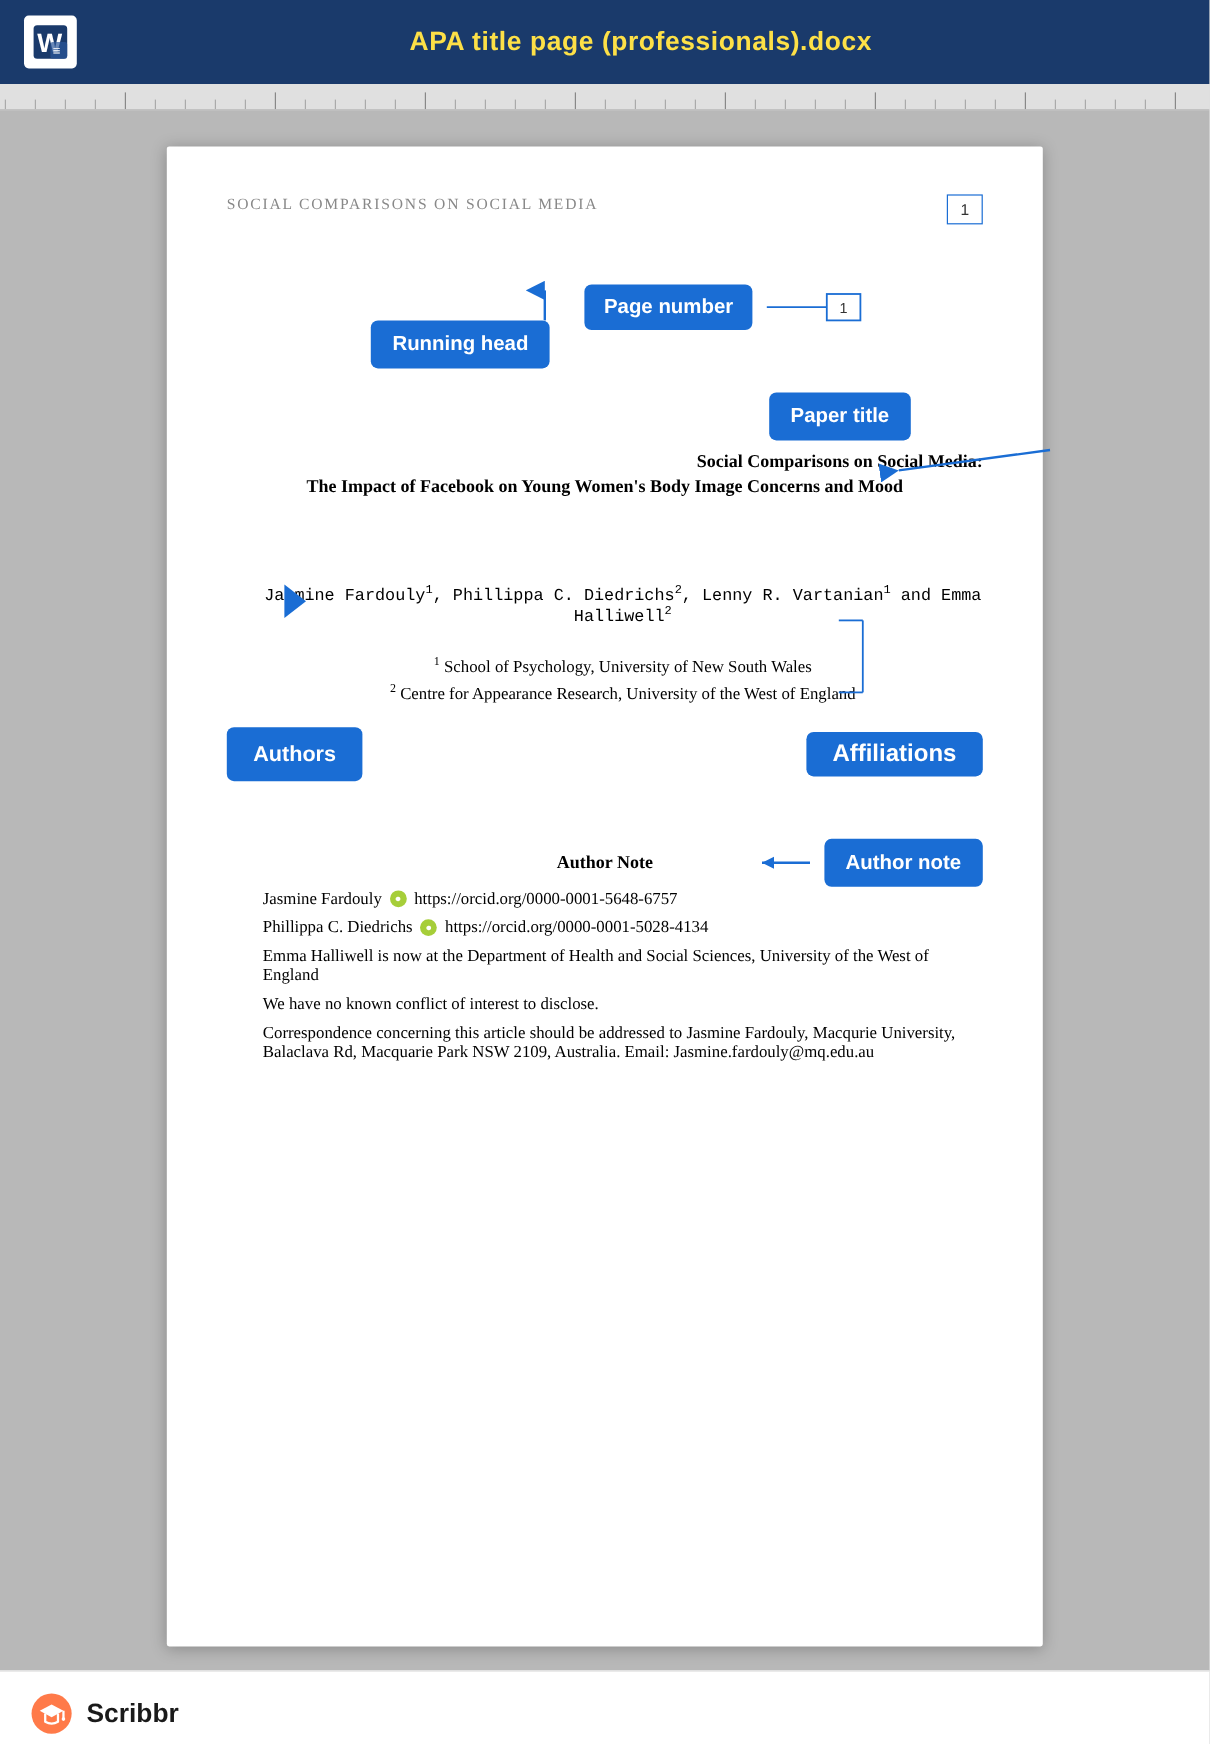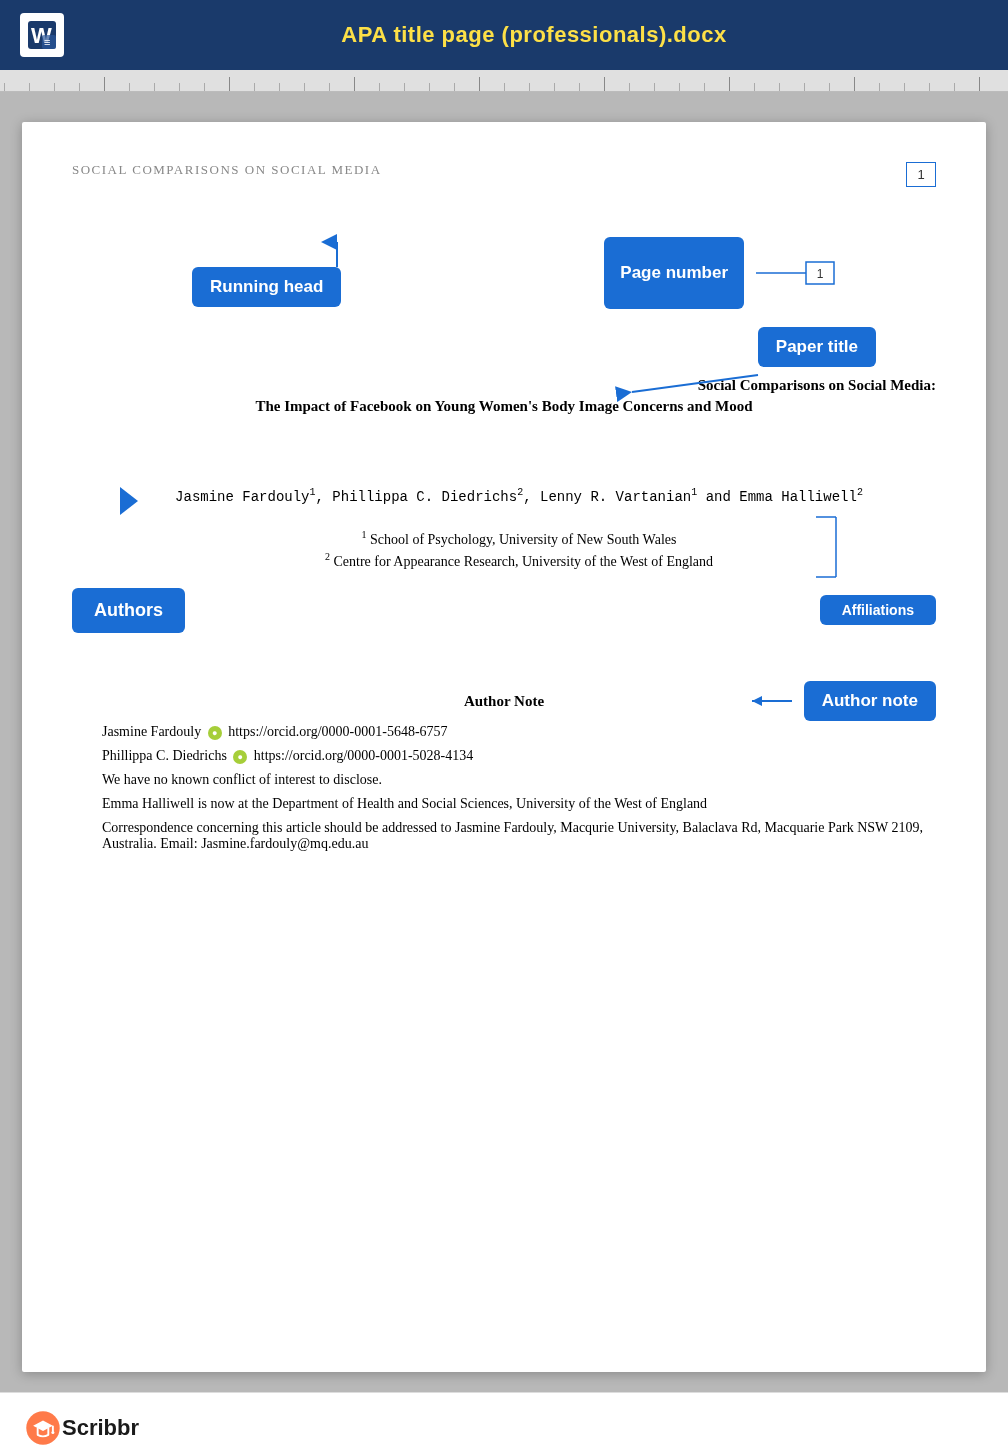--- a/index.html
+++ b/index.html
@@ -74,21 +74,21 @@
       flex: 1;
       background: #b8b8b8;
       display: flex;
       justify-content: center;
       padding: 30px 20px 20px 20px;
     }
 
     
     .document-page {
       background: #fff;
-      width: 964px;
+      width: 730px;
       min-height: 1250px;
       box-shadow: 0 2px 12px rgba(0,0,0,0.25);
       border-radius: 2px;
       padding: 40px 50px 50px 50px;
       position: relative;
       overflow: visible;
     }
 
     
     .label-box {
@@ -201,20 +201,21 @@
       background: #fff;
       padding: 16px 24px;
       display: flex;
       align-items: center;
       gap: 12px;
       border-top: 1px solid #ddd;
     }
     .scribbr-logo {
       display: flex;
       align-items: center;
+      gap: 10px;
       justify-content: center;
     }
     .scribbr-icon {
       width: 38px;
       height: 38px;
     }
     .scribbr-text {
       font-size: 22px;
       font-weight: bold;
       color: #1a1a1a;
@@ -307,21 +308,21 @@
             <marker id="arrowLeft" markerWidth="8" markerHeight="8" refX="0" refY="4" orient="auto">
               <polygon points="0,4 8,0 8,8" fill="#1a6dd4"></polygon>
             </marker>
             <marker id="arrowRight" markerWidth="8" markerHeight="8" refX="8" refY="4" orient="auto">
               <polygon points="8,4 0,0 0,8" fill="#1a6dd4"></polygon>
             </marker>
           </defs>
         </svg>
 
         <div style="position:absolute; right: 120px; top: 0px; display:flex; align-items:center; gap:12px;">
-          <div class="label-box" style="font-size:17px; padding:26px 16px;">Page number</div>
+          <div class="label-box" style="font-size:17px; padding:9px 16px;">Page number</div>
 
           <svg style="width:60px; height:30px; overflow:visible;">
             <line x1="0" y1="15" x2="50" y2="15" stroke="#1a6dd4" stroke-width="1.5"></line>
             <rect x="50" y="4" width="28" height="22" fill="white" stroke="#1a6dd4" stroke-width="1.5"></rect>
             <text x="64" y="20" font-size="12" fill="#333" text-anchor="middle" font-family="Arial">1</text>
           </svg>
         </div>
 
         <div style="position:absolute; right: 60px; top: 90px;">
           <div class="label-box" style="font-size:17px; padding:10px 18px;">Paper title</div>
@@ -363,21 +364,21 @@
 
         <svg style="position:absolute; right: 90px; top: 30px; width: 30px; height: 60px; overflow:visible; pointer-events:none;">
           <line x1="0" y1="0" x2="20" y2="0" stroke="#1a6dd4" stroke-width="1.5"></line>
           <line x1="20" y1="0" x2="20" y2="60" stroke="#1a6dd4" stroke-width="1.5"></line>
           <line x1="0" y1="60" x2="20" y2="60" stroke="#1a6dd4" stroke-width="1.5"></line>
         </svg>
       </div>
 
       <div style="display:flex; justify-content:space-between; align-items:center; margin-top: 18px; margin-bottom: 30px;">
         <div class="label-box" style="font-size:18px; padding:12px 22px;">Authors</div>
-        <div class="label-box" style="font-size:14px; padding:7px 22px;">Affiliations</div>
+        <div class="label-box" style="font-size:20px; padding:7px 22px;">Affiliations</div>
       </div>
 
       <div class="author-note-section">
         <div style="position:relative; display:flex; justify-content:center; align-items:center; margin-bottom: 14px;">
           <div class="author-note-title">Author Note</div>
 
           <div style="position:absolute; right: 0; display:flex; align-items:center; gap: 10px;">
 
             <svg width="50" height="24" style="overflow:visible;">
               <line x1="48" y1="12" x2="8" y2="12" stroke="#1a6dd4" stroke-width="2"></line>
@@ -387,24 +388,24 @@
           </div>
         </div>
 
         <div class="author-note-line">
           Jasmine Fardouly <span class="orcid-icon">●</span> https://orcid.org/0000-0001-5648-6757
         </div>
         <div class="author-note-line">
           Phillippa C. Diedrichs <span class="orcid-icon">●</span> https://orcid.org/0000-0001-5028-4134
         </div>
         <div class="author-note-line">
+          Emma Halliwell is now at the Department of Health and Social Sciences, University of the West of England
+        </div>
+        <div class="author-note-line">
           We have no known conflict of interest to disclose.
-        </div>
-        <div class="author-note-line">
-          Emma Halliwell is now at the Department of Health and Social Sciences, University of the West of England
         </div>
         <div class="correspondence-line">
           Correspondence concerning this article should be addressed to Jasmine Fardouly, Macqurie University, Balaclava Rd, Macquarie Park NSW 2109, Australia. Email: Jasmine.fardouly@mq.edu.au
         </div>
       </div>
 
     </div>
   </div>
 </div>
 

